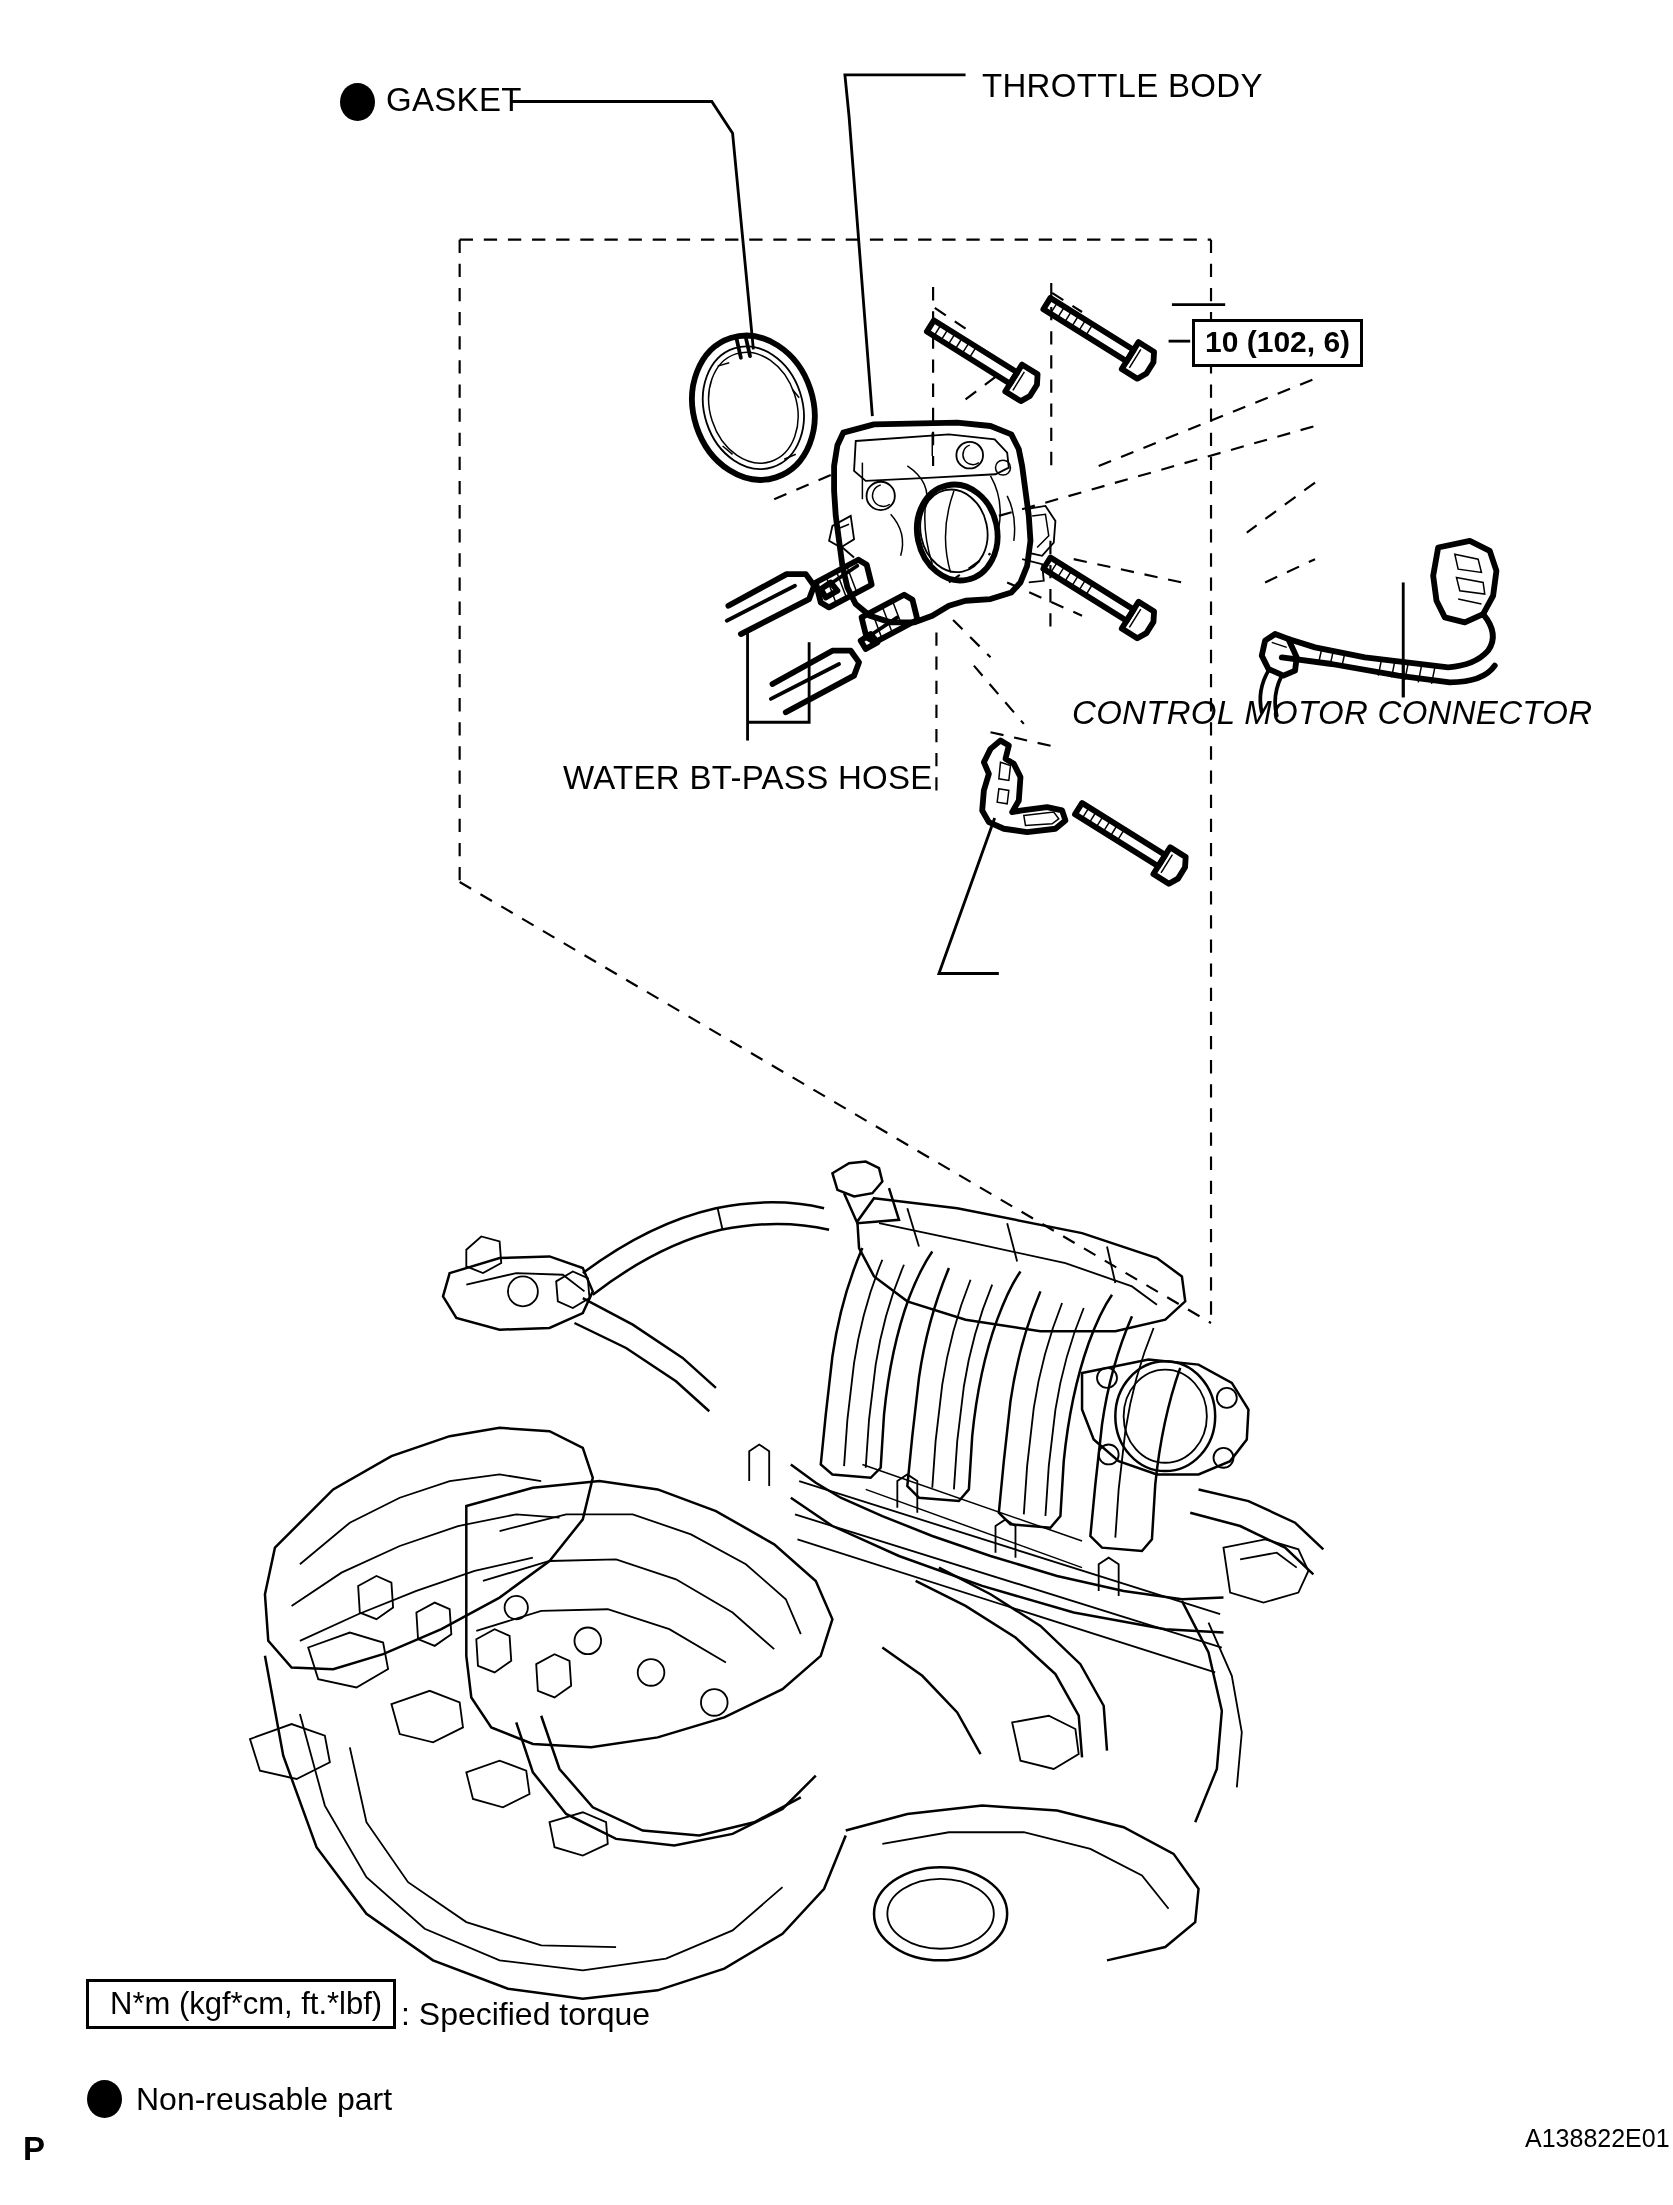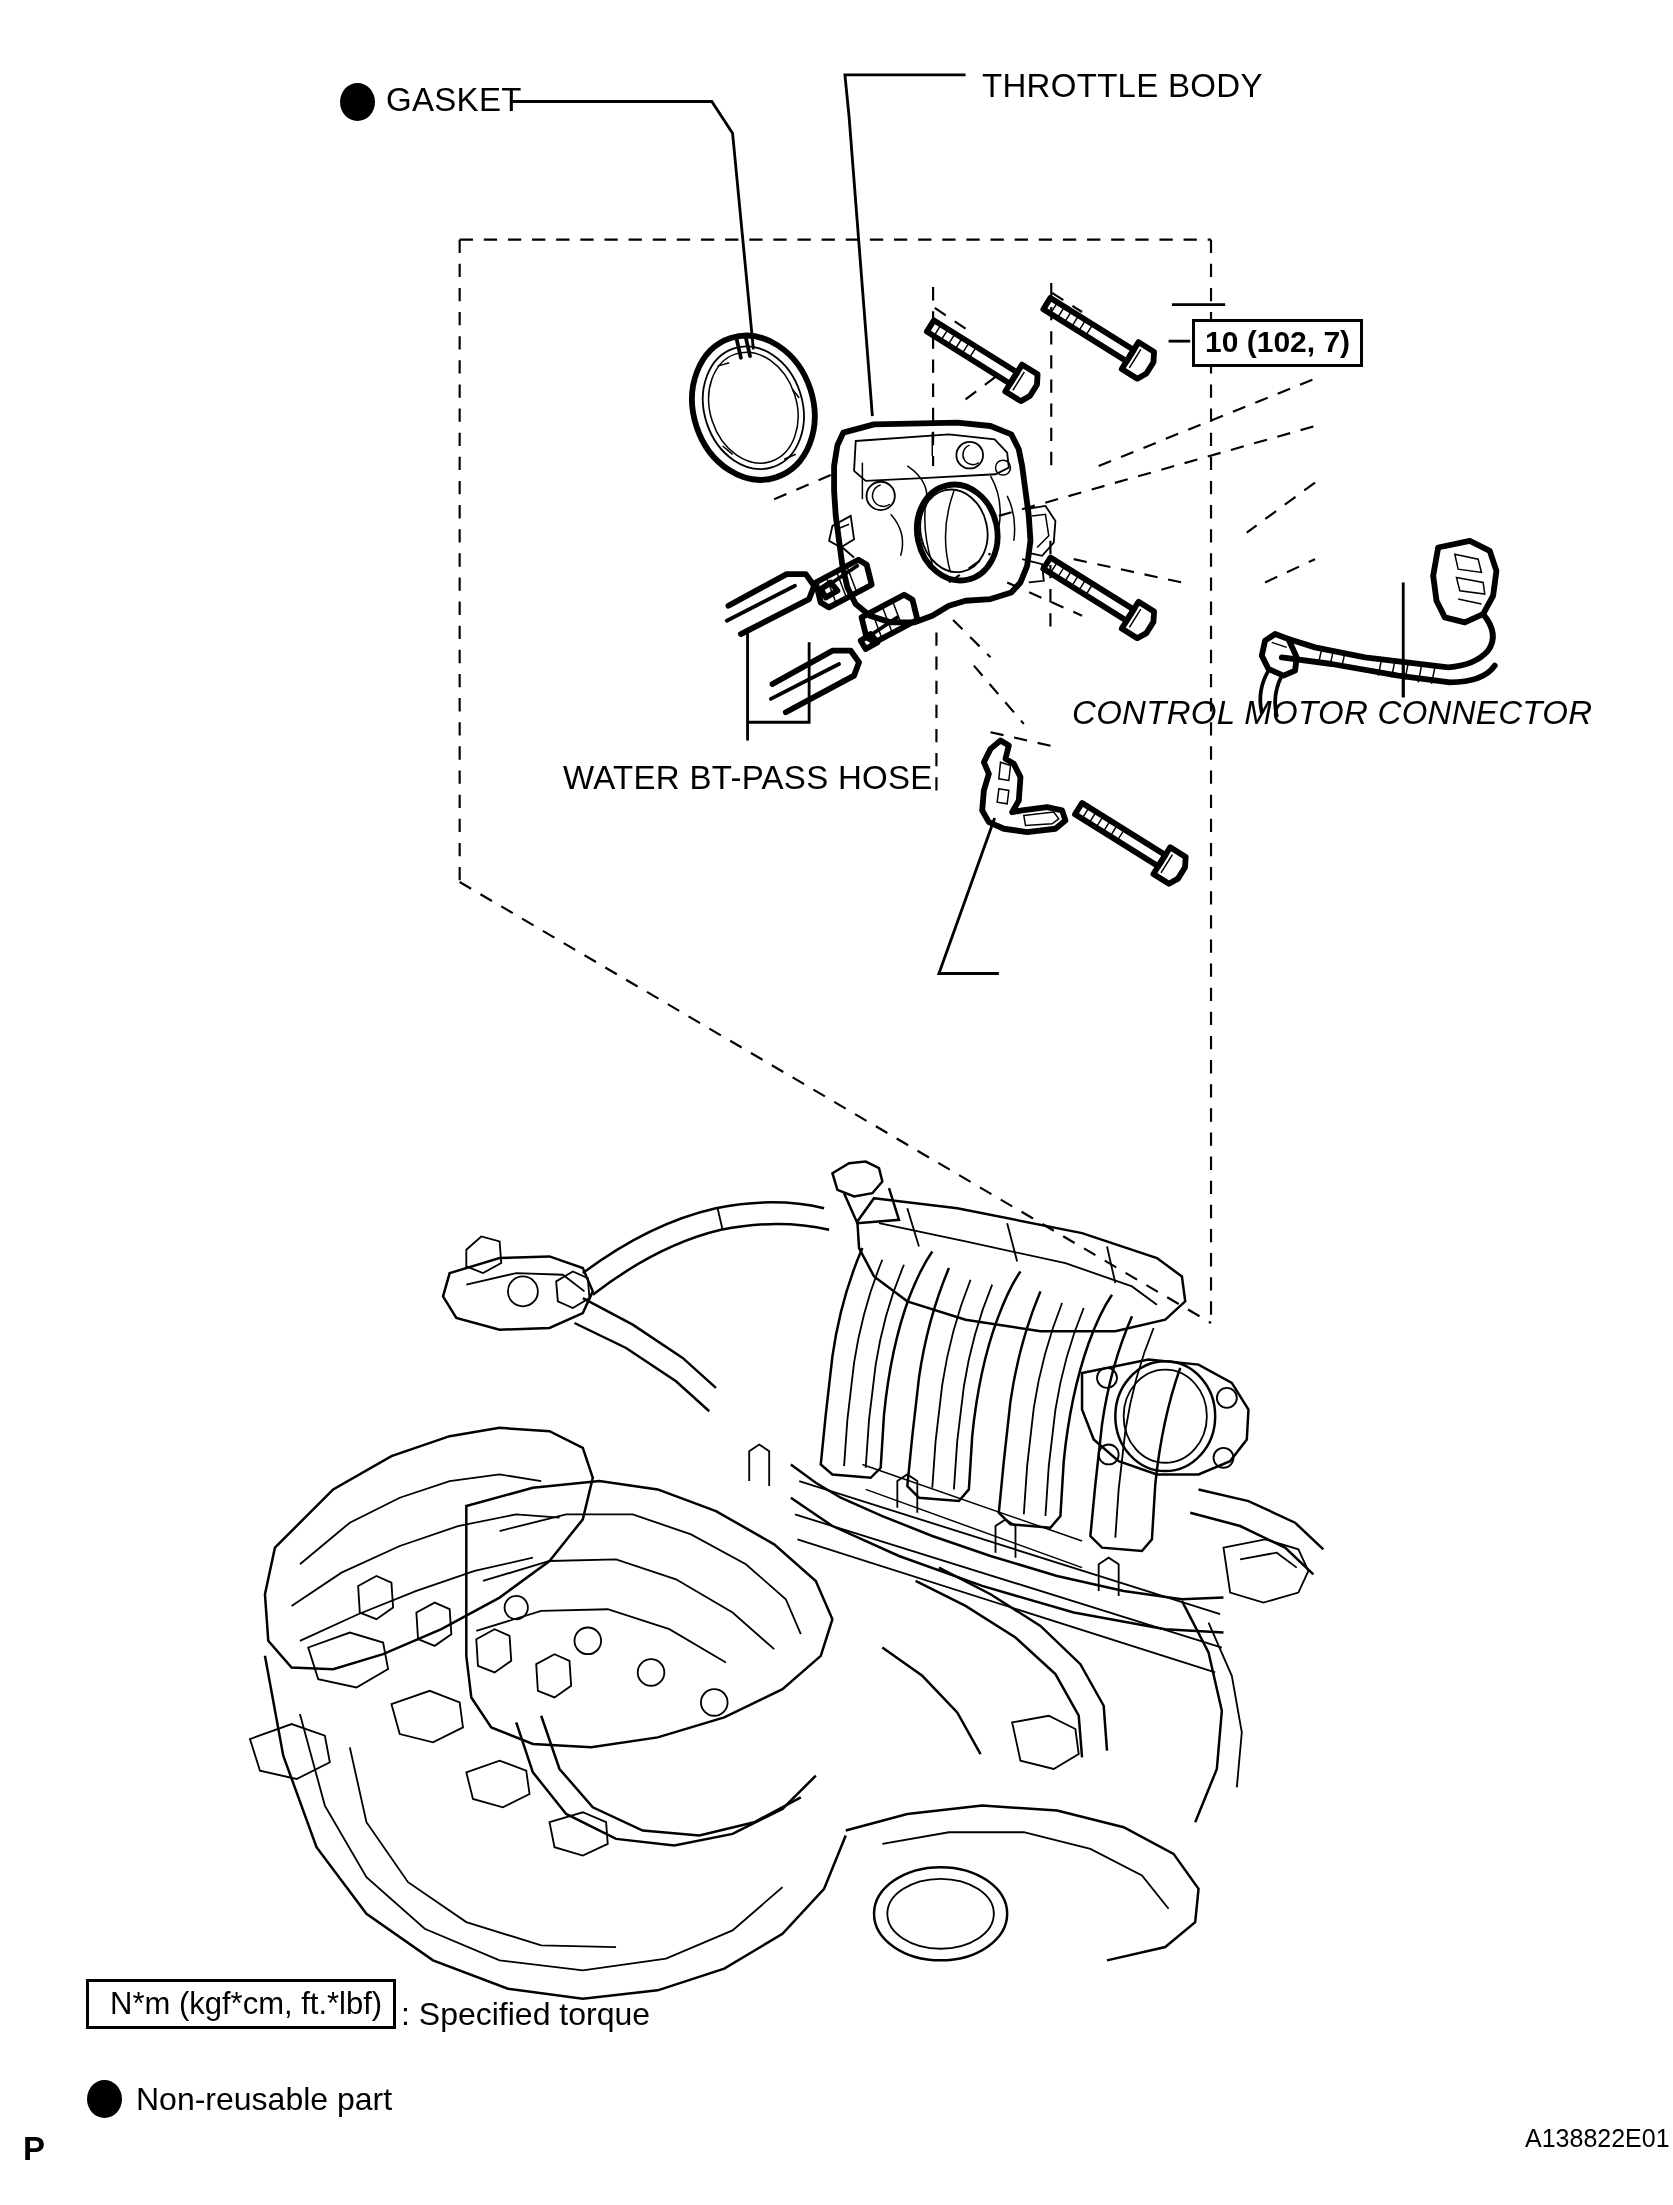--- a/index.html
+++ b/index.html
@@ -420,21 +420,21 @@
       <path class="ln-hair" d="M1040 1790 L1300 1884"></path>
     </g>
 
   </svg>
 
   <div class="bullet-dot" style="left:340px; top:83px; width:35px; height:38px;"></div>
   <div class="label" style="left:386px; top:83px;">GASKET</div>
 
   <div class="label" style="left:982px; top:57px;margin-top:12px;">THROTTLE BODY</div>
 
-  <div class="torque-box" style="left:1192px; top:319px;">10 (102, 7)</div>
+  <div class="torque-box" style="left:1192px; top:319px;">10 (102, 6)</div>
 
   <div class="label" style="left:1072px; top:696px;font-style:italic;">CONTROL MOTOR CONNECTOR</div>
 
   <div class="label" style="left:563px; top:751px;margin-top:10px;">WATER BT-PASS HOSE</div>
 
 
   <div class="legend-box" style="left:86px; top:1979px;padding-left:21px;">N*m (kgf*cm, ft.*lbf)</div>
   <div class="legend-text" style="left:401px; top:1998px;">: Specified torque</div>
 
   <div class="bullet-dot" style="left:87px; top:2080px; width:35px; height:38px;"></div>

